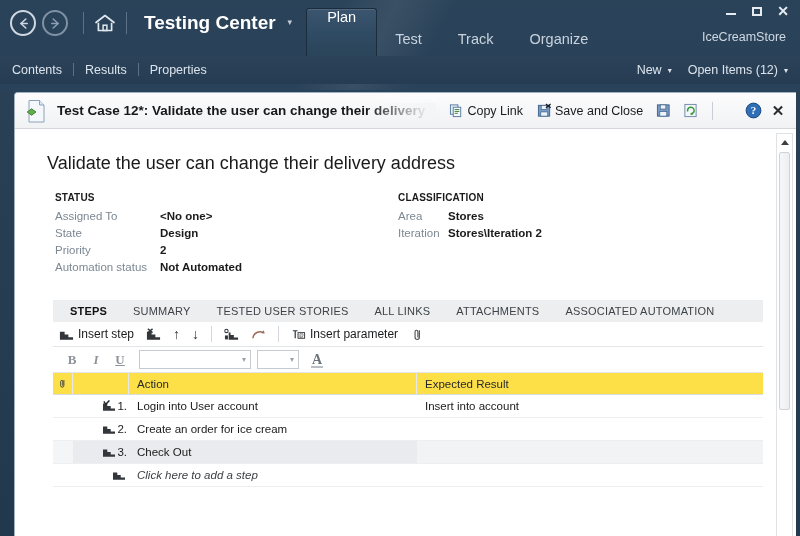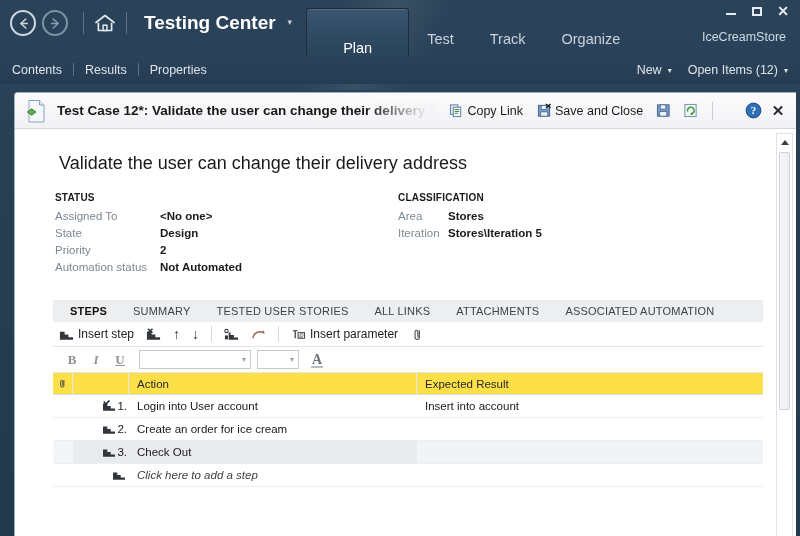--- a/index.html
+++ b/index.html
@@ -92,22 +92,22 @@
     cursor: pointer;
     position: relative;
   }
   .rtab.active {
     color: #ffffff;
     background: linear-gradient(180deg, #3b556e 0%, #2f4a63 55%, #2a4459 100%);
     border: 1px solid #1b2c3d;
     border-bottom: none;
     border-radius: 3px 3px 0 0;
     height: 48px;
-    display: flex; align-items: flex-end;
-    padding: 0 36px;
+    display: flex; align-items: flex-start;
+    padding: 0 20px;
     margin-bottom: 0;
     box-shadow: inset 0 1px 0 rgba(255,255,255,0.12);
   }
   .rtab.active .underline {
     position: absolute;
     left: 0; right: 0; bottom: -4px;
     height: 4px;
     background: #f2c230;
   }
 
@@ -240,21 +240,21 @@
   }
   .doc-scroll-area {
     position: absolute;
     left: 0; top: 0; right: 30px; bottom: 0;
     overflow: hidden;
   }
 
   .wi-title {
     font-size: 18px;
     color: #1a1a1a;
-    padding: 24px 0 0 44px;
+    padding: 24px 0 0 32px;
     font-weight: normal;
   }
 
   .field-groups {
     display: flex;
     padding: 18px 0 0 40px;
   }
   .fgroup { }
   .fgroup.right { margin-left: 156px; }
   .fgroup h4 {
@@ -619,21 +619,21 @@
           </div>
 
           <div class="fgroup right">
             <h4>CLASSIFICATION</h4>
             <div class="frow">
               <div class="flabel">Area</div>
               <div class="fvalue">Stores</div>
             </div>
             <div class="frow">
               <div class="flabel">Iteration</div>
-              <div class="fvalue">Stores\Iteration 5</div>
+              <div class="fvalue">Stores\Iteration 2</div>
             </div>
           </div>
         </div>
 
         <div class="inner-tabs">
           <div class="itab active">STEPS</div>
           <div class="itab">SUMMARY</div>
           <div class="itab">TESTED USER STORIES</div>
           <div class="itab">ALL LINKS</div>
           <div class="itab">ATTACHMENTS</div>

